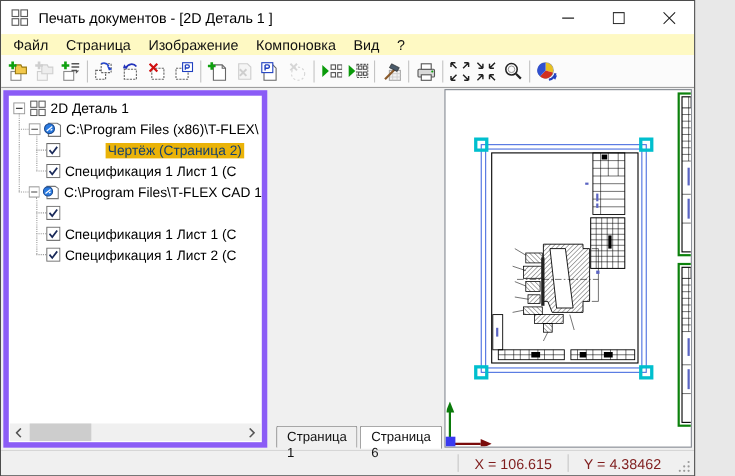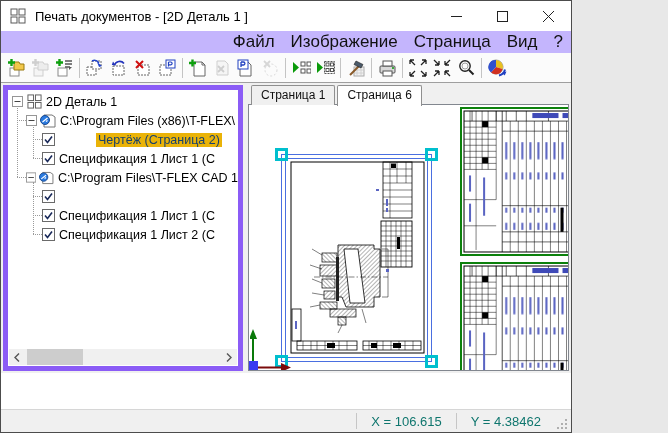--- a/index.html
+++ b/index.html
@@ -1,65 +1,65 @@
 <!DOCTYPE html>
 <html><head>
 <meta charset="utf-8">
 <style>
   html,body{margin:0;padding:0;background:#e8e8e8;}
-  .win{box-sizing:border-box;width:572px;height:433px;border:1px solid #4c4c4c;background:#fff;
+  .win{box-sizing:border-box;width:632px;height:433px;border:1px solid #4c4c4c;background:#fff;
        display:flex;flex-direction:column;font-family:"Liberation Sans",sans-serif;overflow:hidden;}
   
   .titlebar{flex:0 0 30px;display:flex;align-items:center;background:#fff;}
   .title-icon{width:16px;height:16px;margin-left:9px;flex:0 0 16px;}
   .title-text{margin-left:9px;font-size:13px;color:#000;flex:1;white-space:nowrap;overflow:hidden;}
   .winbtn{width:46px;height:30px;display:flex;align-items:center;justify-content:center;flex:0 0 46px;}
   
-  .menubar{flex:0 0 19px;display:flex;align-items:center;background:#c4b5fd;font-size:17px;padding-left:3px;justify-content:flex-end;}
+  .menubar{flex:0 0 19px;display:flex;align-items:center;background:#fef9c3;font-size:13px;padding-left:3px;}
   .menu-item{padding:1px 8px;color:#111;white-space:nowrap;}
   
   .toolbar{flex:0 0 29px;display:flex;align-items:center;background:#fbfbfb;border-bottom:1px solid #9f9f9f;padding-left:3px;}
   .tbtn{width:24px;height:24px;display:flex;align-items:center;justify-content:center;flex:0 0 24px;}
   .tsep{width:1px;height:20px;background:#c4c4c4;margin:0 3px;flex:0 0 1px;}
   
   .main{flex:1;display:flex;background:#f0f0f0;padding:2px;min-height:0;}
   .tree-panel{flex:0 0 230px;width:230px;background:#fff;border:5px solid #8b5cf6;position:relative;overflow:hidden;}
   .tree-rows{position:absolute;left:2px;top:2px;right:0;bottom:18px;font-size:12.5px;}
   .tree-row{height:19px;display:flex;align-items:center;white-space:nowrap;overflow:hidden;}
   .stub{width:9px;border-top:1px dotted #9a9a9a;flex:0 0 9px;}
   .lbl{margin-left:4px;color:#000;}
   .lbl.sel{background:#eab308;color:#16406e;padding:0 2px;margin-left:41px;}
   .vline{position:absolute;border-left:1px dotted #9a9a9a;width:0;}
   .tree-hscroll{position:absolute;left:1px;right:1px;bottom:1px;height:16px;background:#f0f0f0;display:flex;align-items:center;}
   .hs-arrow{width:16px;height:16px;display:flex;align-items:center;justify-content:center;flex:0 0 16px;}
   .hs-track{flex:1;height:16px;position:relative;}
   .hs-thumb{position:absolute;left:2px;top:0;width:56px;height:16px;background:#cdcdcd;}
   .splitter{flex:0 0 5px;}
   
-  .preview{flex:1;display:flex;flex-direction:column;min-width:0;}
+  .preview{flex:1;display:flex;flex-direction:row;min-width:0;}
   .tabs{flex:0 0 19px;display:flex;align-items:flex-end;padding-left:3px;position:relative;z-index:2;}
   .tab{font-size:12px;color:#111;background:#f0f0f0;border:1px solid #8f8f8f;border-bottom:none;
        border-radius:2px 2px 0 0;padding:2px 9px 1px 9px;margin-right:2px;height:16px;box-sizing:content-box;}
   .tab.active{background:#fff;margin-bottom:-1px;padding-bottom:2px;}
   .canvas{flex:1;background:#fff;border:1px solid #82878f;position:relative;overflow:hidden;margin-top:-1px;}
   
   .sel-rect{position:absolute;left:32px;top:49px;width:149px;height:206px;border:1px solid #4a6fe0;}
   .inner-page{position:absolute;left:3px;top:3px;right:3px;bottom:3px;border:1px solid #4a6fe0;background:#fff;}
   .handle{position:absolute;width:13px;height:13px;border:3px solid #00bfce;box-sizing:border-box;background:transparent;}
   .h-tl{left:-7px;top:-7px;} .h-tr{right:-7px;top:-7px;} .h-bl{left:-7px;bottom:-7px;} .h-br{right:-7px;bottom:-7px;}
   
   .spec-page{position:absolute;left:211px;width:201px;height:149px;border:2px solid #0c810c;background:#fff;box-sizing:border-box;}
   .spec-a{top:2px;} .spec-b{top:157px;}
   .spec-page svg{width:100%;height:100%;display:block;}
   
   .axis-y{position:absolute;left:1px;bottom:3px;}
   .axis-x{position:absolute;left:8px;bottom:0px;}
   .axis-origin{position:absolute;left:0;bottom:0;width:9px;height:9px;background:#3a3af0;}
   
-  .statusbar{flex:0 0 22px;display:flex;align-items:center;background:#f0f0f0;border-top:1px solid #d6d6d6;font-size:13px;color:#0f766e;margin-top:36px;}
+  .statusbar{flex:0 0 22px;display:flex;align-items:center;background:#f0f0f0;border-top:1px solid #d6d6d6;font-size:13px;color:#7f1d1d;}
   .sb-spacer{flex:1;}
   .sb-sep{width:1px;height:16px;background:#c6c6c6;flex:0 0 1px;}
   .sb-panel{padding:0 14px;white-space:nowrap;}
   .sb-grip{width:14px;height:18px;margin:2px 2px 0 0;flex:0 0 14px;}
 </style>
 </head>
 <body>
 
 <div class="win">
 
@@ -83,22 +83,23 @@
     </div>
     <div class="winbtn">
       <svg width="11" height="11" viewBox="0 0 11 11">
         <path d="M0 0 L11 11 M11 0 L0 11" stroke="#222" stroke-width="1" fill="none"></path>
       </svg>
     </div>
   </div>
 
   <div class="menubar">
     <span class="menu-item">Файл</span>
+    <span class="menu-item">Страница</span>
     <span class="menu-item">Изображение</span>
-    <span class="menu-item">Страница</span>
+    <span class="menu-item">Компоновка</span>
     <span class="menu-item">Вид</span>
     <span class="menu-item">?</span>
   </div>
 
   <div class="toolbar">
     <div class="tbtn">
       <svg width="20" height="20" viewBox="0 0 20 20">
         <rect x="4" y="10" width="9" height="8" fill="#fff" stroke="#8a8a8a"></rect>
         <path d="M8 4h5l1 2h4v6H8z" fill="#f2c84b" stroke="#9a7a10"></path>
         <path d="M2 4.5h7M5.5 1v7" stroke="#0fa00f" stroke-width="2.4"></path>

